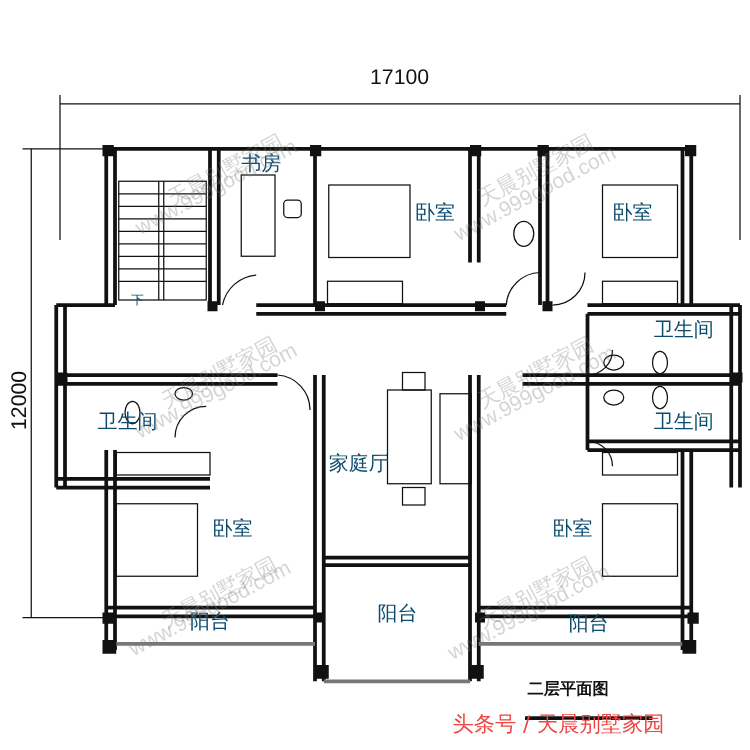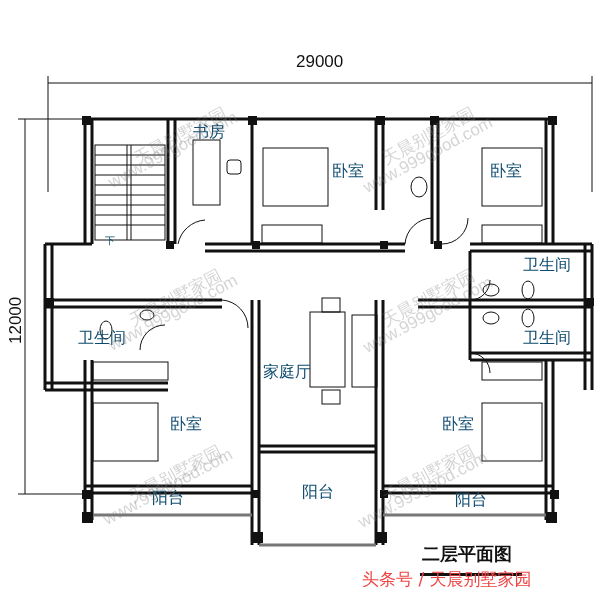--- a/index.html
+++ b/index.html
@@ -3,21 +3,21 @@
 <meta charset="utf-8">
 <style>
   html, body { margin:0; padding:0; background:#ffffff; }
   body { width:600px; height:600px; position:relative; overflow:hidden; font-family:"DejaVu Sans", sans-serif; }
   #plan { position:absolute; left:0; top:0; width:600px; height:600px; }
   .lbl { position:absolute; font-size:16px; color:#0c4a6e; white-space:nowrap; line-height:1; font-family:Liberation Sans, sans-serif; }
   .dim { position:absolute; font-size:17px; color:#111; font-family:"Liberation Sans", sans-serif; }
   .dim-v { transform:rotate(-90deg); transform-origin:left top; }
   .wm { position:absolute; color:rgba(120,120,120,0.32); font-size:17px; transform:rotate(-28deg); transform-origin:left top; white-space:nowrap; pointer-events:none; font-family:"DejaVu Sans", sans-serif; }
   .wm2 { position:absolute; color:rgba(120,120,120,0.32); font-size:17px; transform:rotate(-28deg); transform-origin:left top; white-space:nowrap; pointer-events:none; font-family:"Liberation Sans", sans-serif; }
-  .title { position:absolute; font-size:18px; color:#111; font-weight:bold; font-family:Liberation Sans, sans-serif; }
+  .title { position:absolute; font-size:13px; color:#111; font-weight:bold; font-family:Liberation Sans, sans-serif; }
   .title-underline { position:absolute; height:3px; background:#111; }
   .footer { position:absolute; font-size:17px; color:#ef4444; white-space:nowrap; font-family:"DejaVu Sans", sans-serif; }
 </style>
 </head>
 <body>
 
 <svg id="plan" viewBox="0 0 600 600" xmlns="http://www.w3.org/2000/svg">
   <g stroke="#111" fill="none" stroke-width="1">
 
     <line x1="48" y1="83" x2="592" y2="83"></line>
@@ -168,21 +168,21 @@
     <ellipse cx="419" cy="187" rx="8" ry="10"></ellipse>
     <ellipse cx="106" cy="330" rx="6" ry="9"></ellipse>
     <ellipse cx="147" cy="315" rx="7" ry="5"></ellipse>
     <ellipse cx="528" cy="290" rx="6" ry="9"></ellipse>
     <ellipse cx="528" cy="318" rx="6" ry="9"></ellipse>
     <ellipse cx="491" cy="290" rx="8" ry="6"></ellipse>
     <ellipse cx="491" cy="318" rx="8" ry="6"></ellipse>
   </g>
 </svg>
 
-<div class="dim" style="left:296px;top:52px;">29000</div>
+<div class="dim" style="left:296px;top:52px;">17100</div>
 <div class="dim dim-v" style="left:6px;top:344px;">12000</div>
 
 <div class="lbl" style="left:193px;top:124px;">书房</div>
 <div class="lbl" style="left:332px;top:163px;">卧室</div>
 <div class="lbl" style="left:490px;top:163px;">卧室</div>
 <div class="lbl" style="left:523px;top:257px;">卫生间</div>
 <div class="lbl" style="left:78px;top:330px;">卫生间</div>
 <div class="lbl" style="left:523px;top:330px;">卫生间</div>
 <div class="lbl" style="left:263px;top:364px;">家庭厅</div>
 <div class="lbl" style="left:170px;top:416px;">卧室</div>

